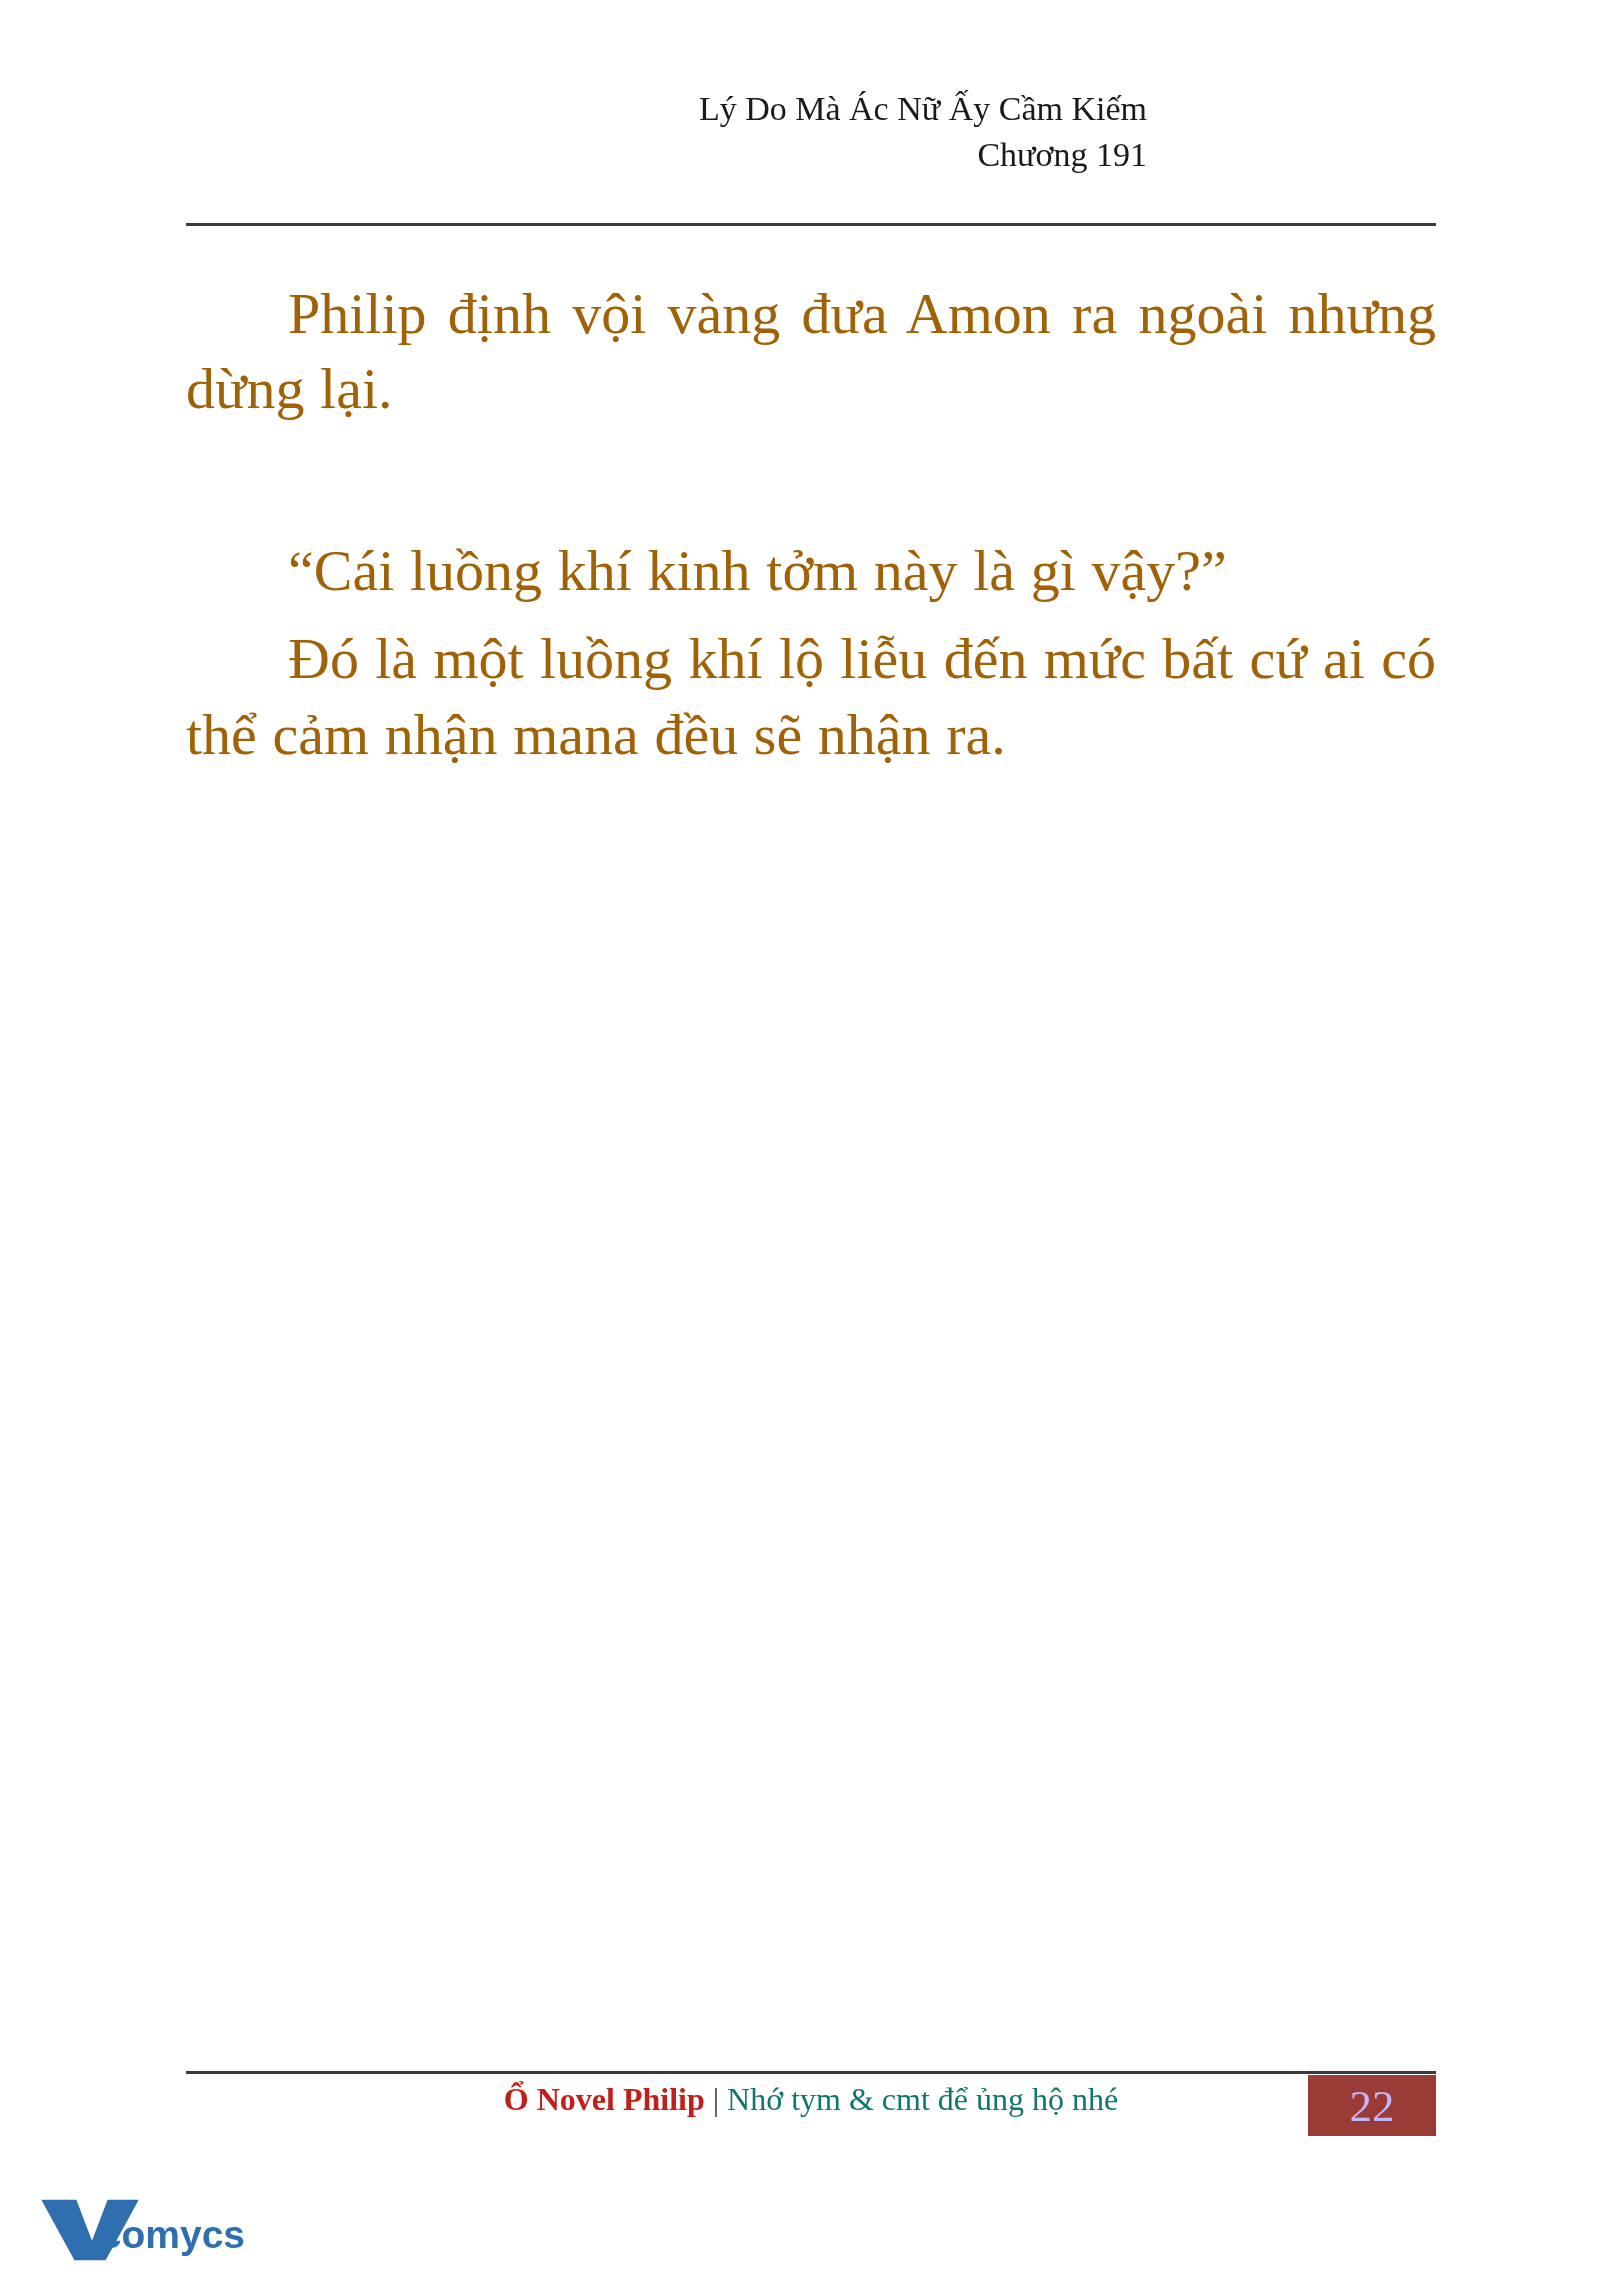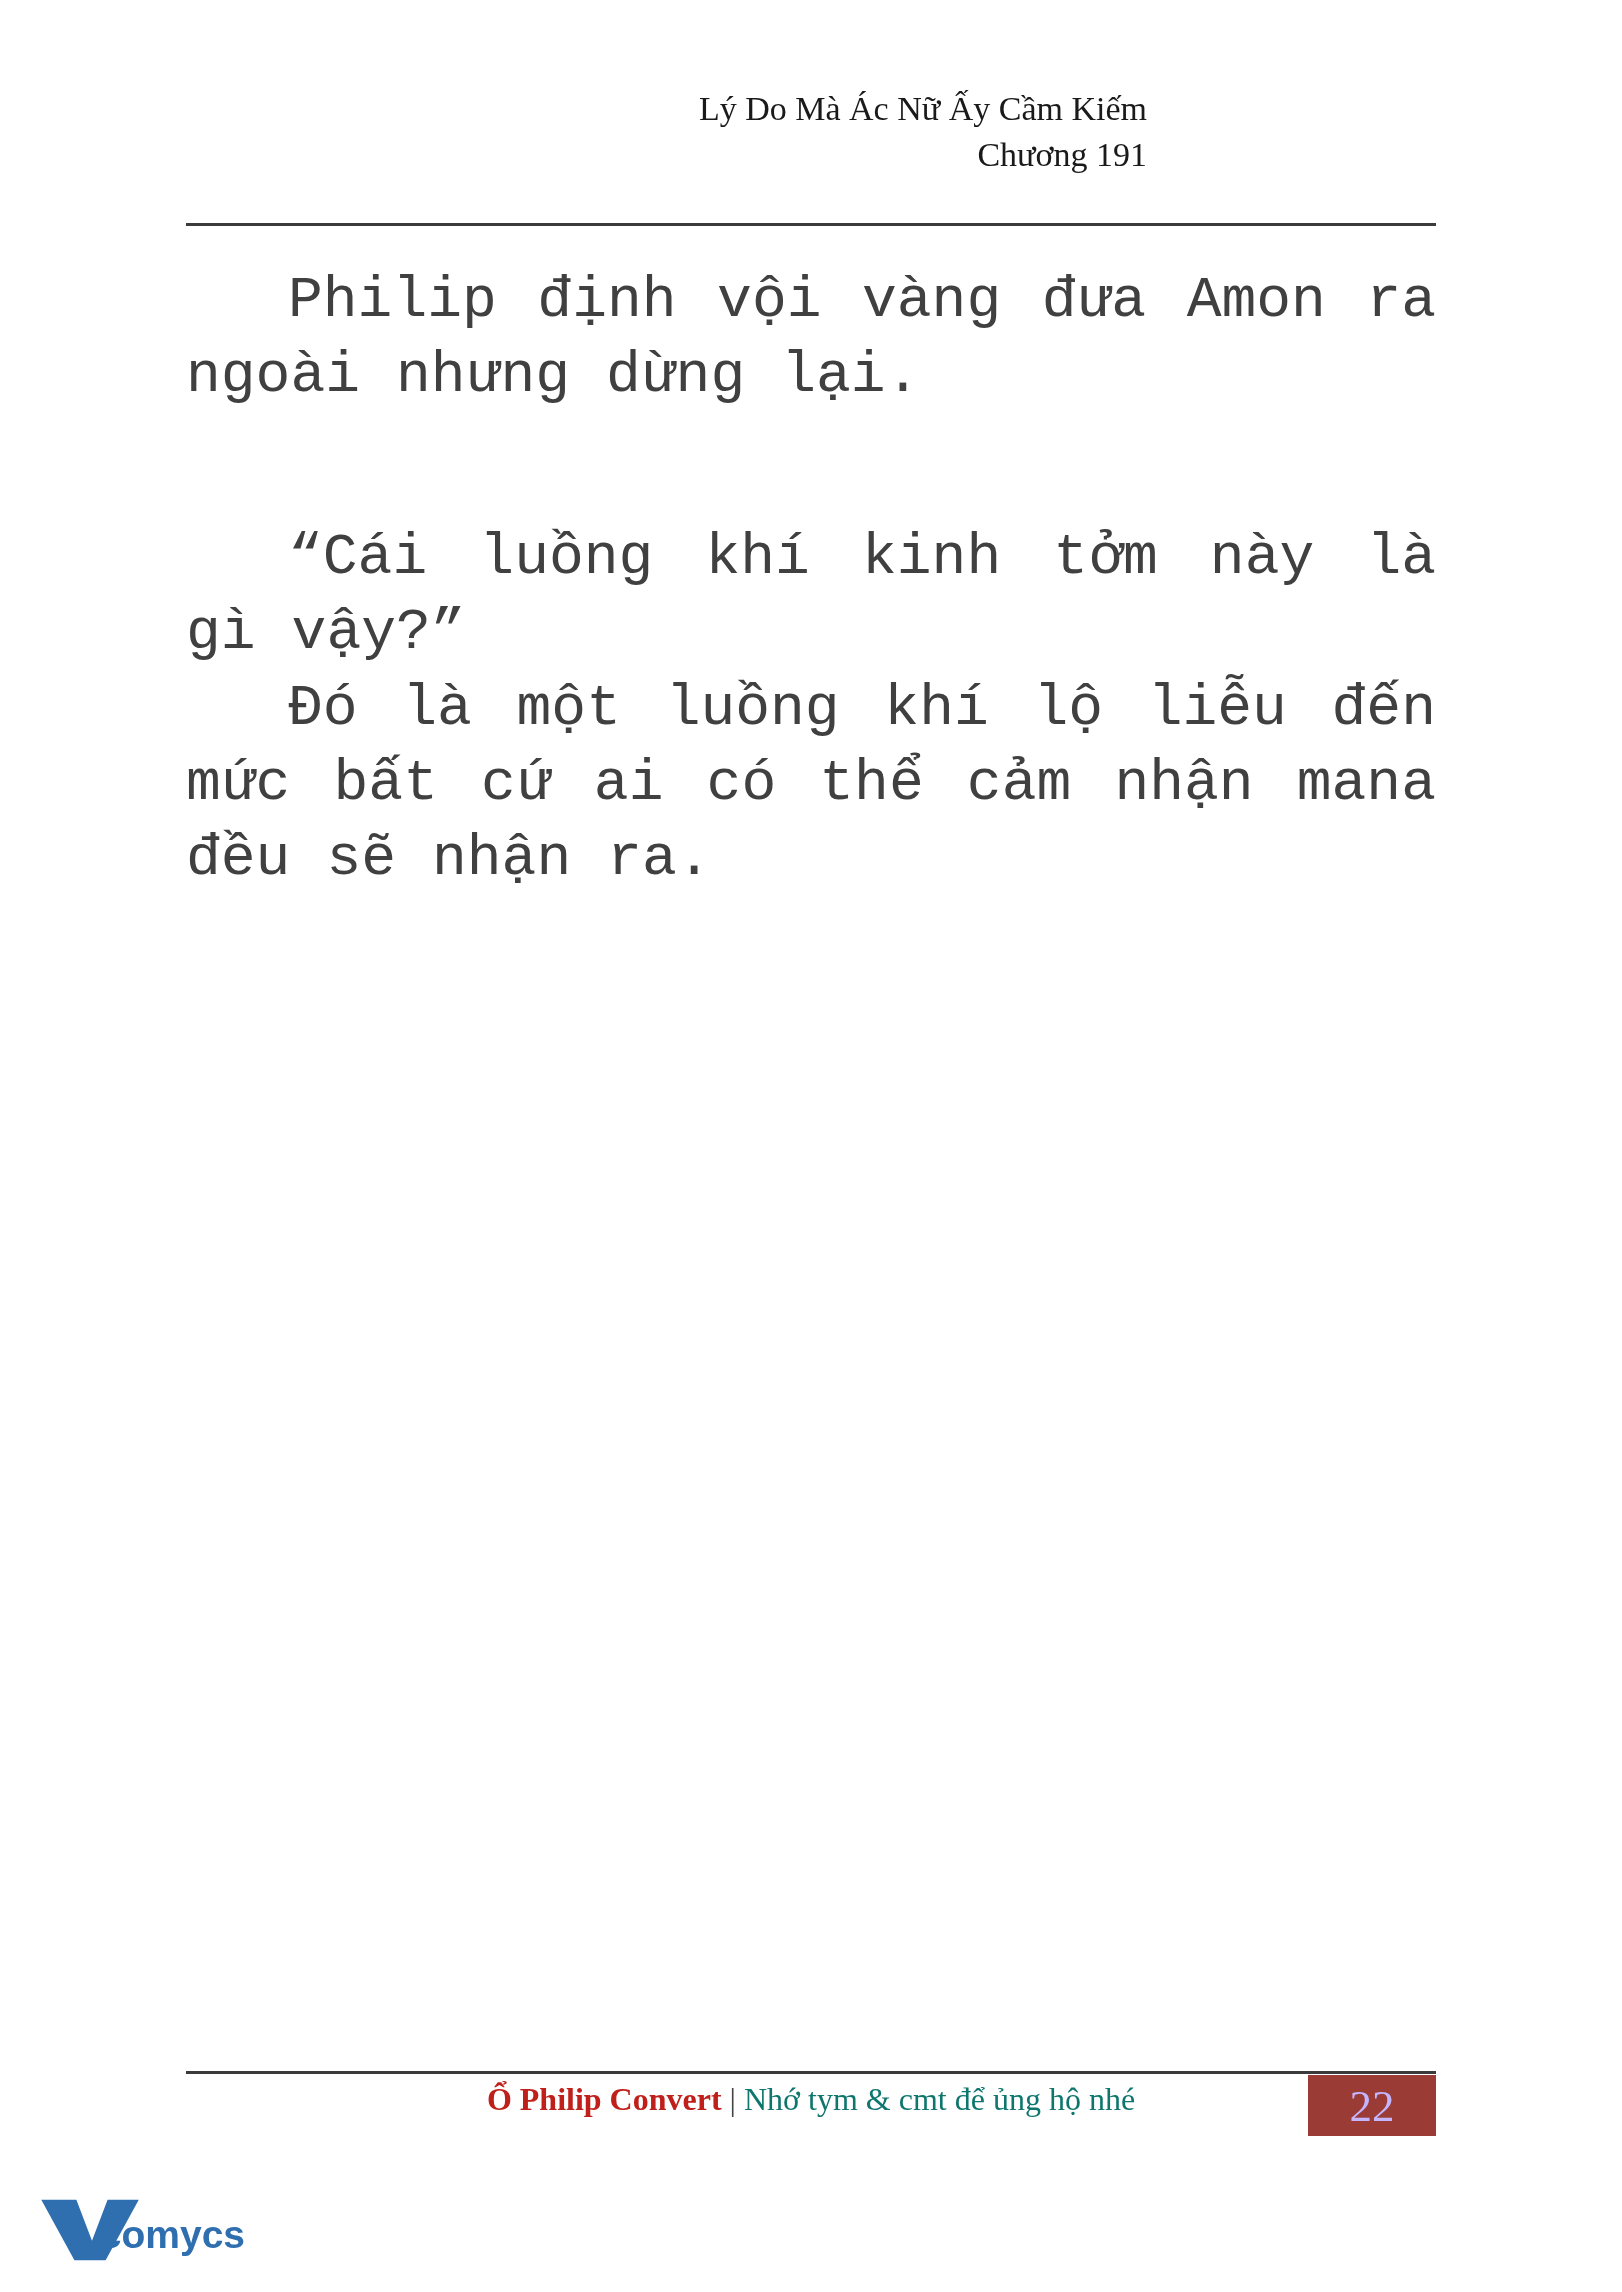--- a/index.html
+++ b/index.html
@@ -63,27 +63,27 @@
   }
 
   
   .content {
     position: absolute;
     top: 263px;
     left: 186px;
     width: 1250px;
   }
   .para {
-    font-family: Liberation Mono, monospace;
+    font-family: Liberation Serif, serif;
     font-size: 58px;
     line-height: 1.30;
-    color: #404040;
+    color: #a16207;
     text-align: justify;
     text-indent: 102px;
-    margin: 0 0 106px 0;
+    margin: 13px 0 106px 0;
     word-spacing: 0.02em;
   }
   .para.last { margin-bottom: 0; }
 
   
   .footer-rule {
     position: absolute;
     left: 186px;
     right: 186px;
     top: 2071px;
@@ -152,21 +152,21 @@
 
 <div class="content">
   <p class="para">Philip định vội vàng đưa Amon ra ngoài nhưng dừng lại.</p>
   <p class="para last">“Cái luồng khí kinh tởm này là gì vậy?”</p>
   <p class="para">Đó là một luồng khí lộ liễu đến mức bất cứ ai có thể cảm nhận mana đều sẽ nhận ra.</p>
 </div>
 
 <div class="footer-rule"></div>
 <div class="footer">
   <div class="footer-center">
-    <span class="footer-brand">Ổ Philip Convert</span>
+    <span class="footer-brand">Ổ Novel Philip</span>
     <span class="footer-sep">|</span>
     <span class="footer-note">Nhớ tym &amp; cmt để ủng hộ nhé</span>
   </div>
   <div class="page-box">22</div>
 </div>
 
 <div class="watermark">
   <svg width="225" height="78" viewBox="0 0 230 80" xmlns="http://www.w3.org/2000/svg">
     <path d="M4 12 L40 12 L56 54 L72 12 L104 12 L70 74 L38 74 Z" fill="#2f6fb0"></path>
     <text x="64" y="62" font-family="Liberation Sans, sans-serif" font-size="40" font-weight="bold" fill="#2f6fb0">comycs</text>

